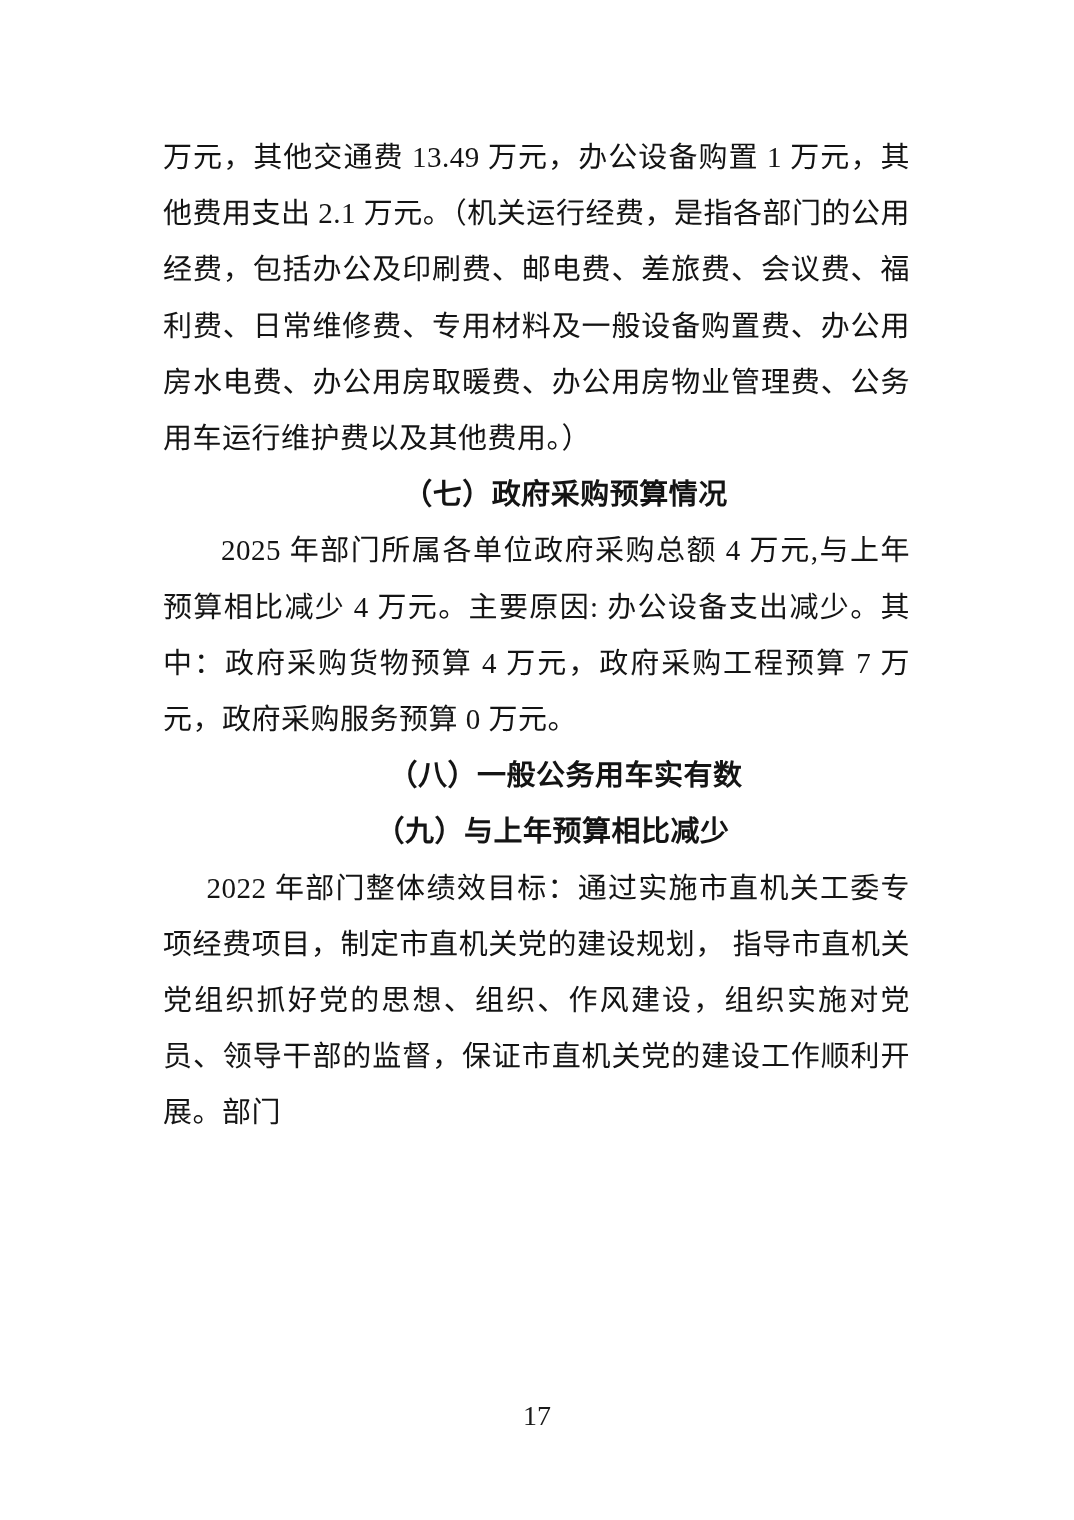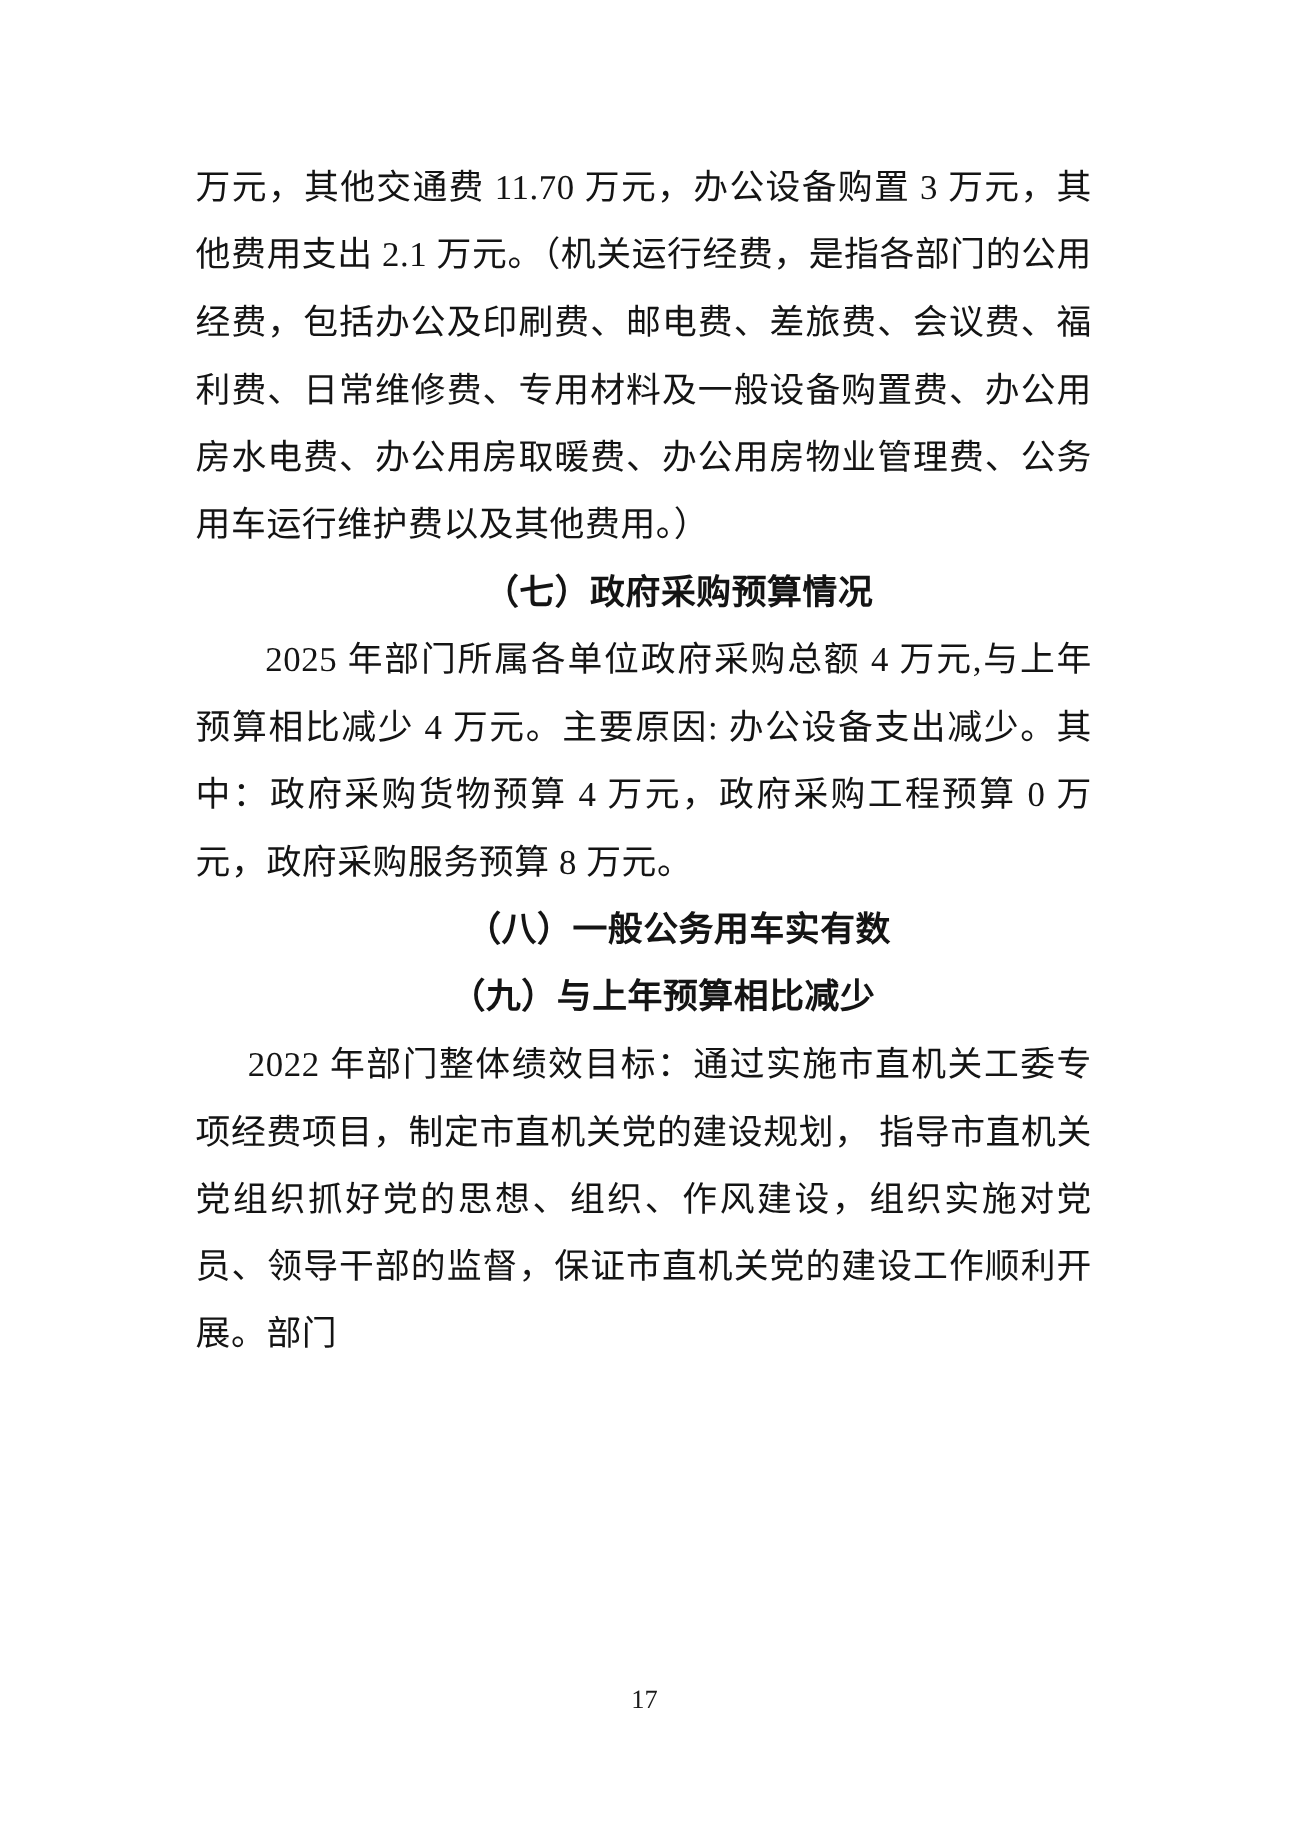--- a/index.html
+++ b/index.html
@@ -50,36 +50,36 @@
     }
     .heading.indent-sm {
       text-indent: 1.1em;
     }
     .page-number {
       position: absolute;
       top: 1402px;
       left: 0;
       width: 100%;
       text-align: center;
-      font-size: 22px;
+      font-size: 28px;
       line-height: 28px;
       color: #1a1a1a;
     }
   </style>
 </head>
 <body>
 
 <div class="page">
   <div class="content">
 
-    <p class="para no-indent">万元，其他交通费 11.70 万元，办公设备购置 3 万元，其他费用支出 2.1 万元。（机关运行经费，是指各部门的公用经费，包括办公及印刷费、邮电费、差旅费、会议费、福利费、日常维修费、专用材料及一般设备购置费、办公用房水电费、办公用房取暖费、办公用房物业管理费、公务用车运行维护费以及其他费用。）</p>
+    <p class="para no-indent">万元，其他交通费 13.49 万元，办公设备购置 1 万元，其他费用支出 2.1 万元。（机关运行经费，是指各部门的公用经费，包括办公及印刷费、邮电费、差旅费、会议费、福利费、日常维修费、专用材料及一般设备购置费、办公用房水电费、办公用房取暖费、办公用房物业管理费、公务用车运行维护费以及其他费用。）</p>
 
     <h3 class="heading">（七）政府采购预算情况</h3>
 
-    <p class="para">2025 年部门所属各单位政府采购总额 4 万元,与上年预算相比减少 4 万元。主要原因: 办公设备支出减少。其中：政府采购货物预算 4 万元，政府采购工程预算 0 万元，政府采购服务预算 8 万元。</p>
+    <p class="para">2025 年部门所属各单位政府采购总额 4 万元,与上年预算相比减少 4 万元。主要原因: 办公设备支出减少。其中：政府采购货物预算 4 万元，政府采购工程预算 7 万元，政府采购服务预算 0 万元。</p>
 
     <h3 class="heading">（八）一般公务用车实有数</h3>
 
 
 
     <h3 class="heading indent-sm">（九）与上年预算相比减少</h3>
 
     <p class="para indent-15">2022 年部门整体绩效目标：通过实施市直机关工委专项经费项目，制定市直机关党的建设规划， 指导市直机关党组织抓好党的思想、组织、作风建设，组织实施对党员、领导干部的监督，保证市直机关党的建设工作顺利开展。部门</p>
 
   </div>

